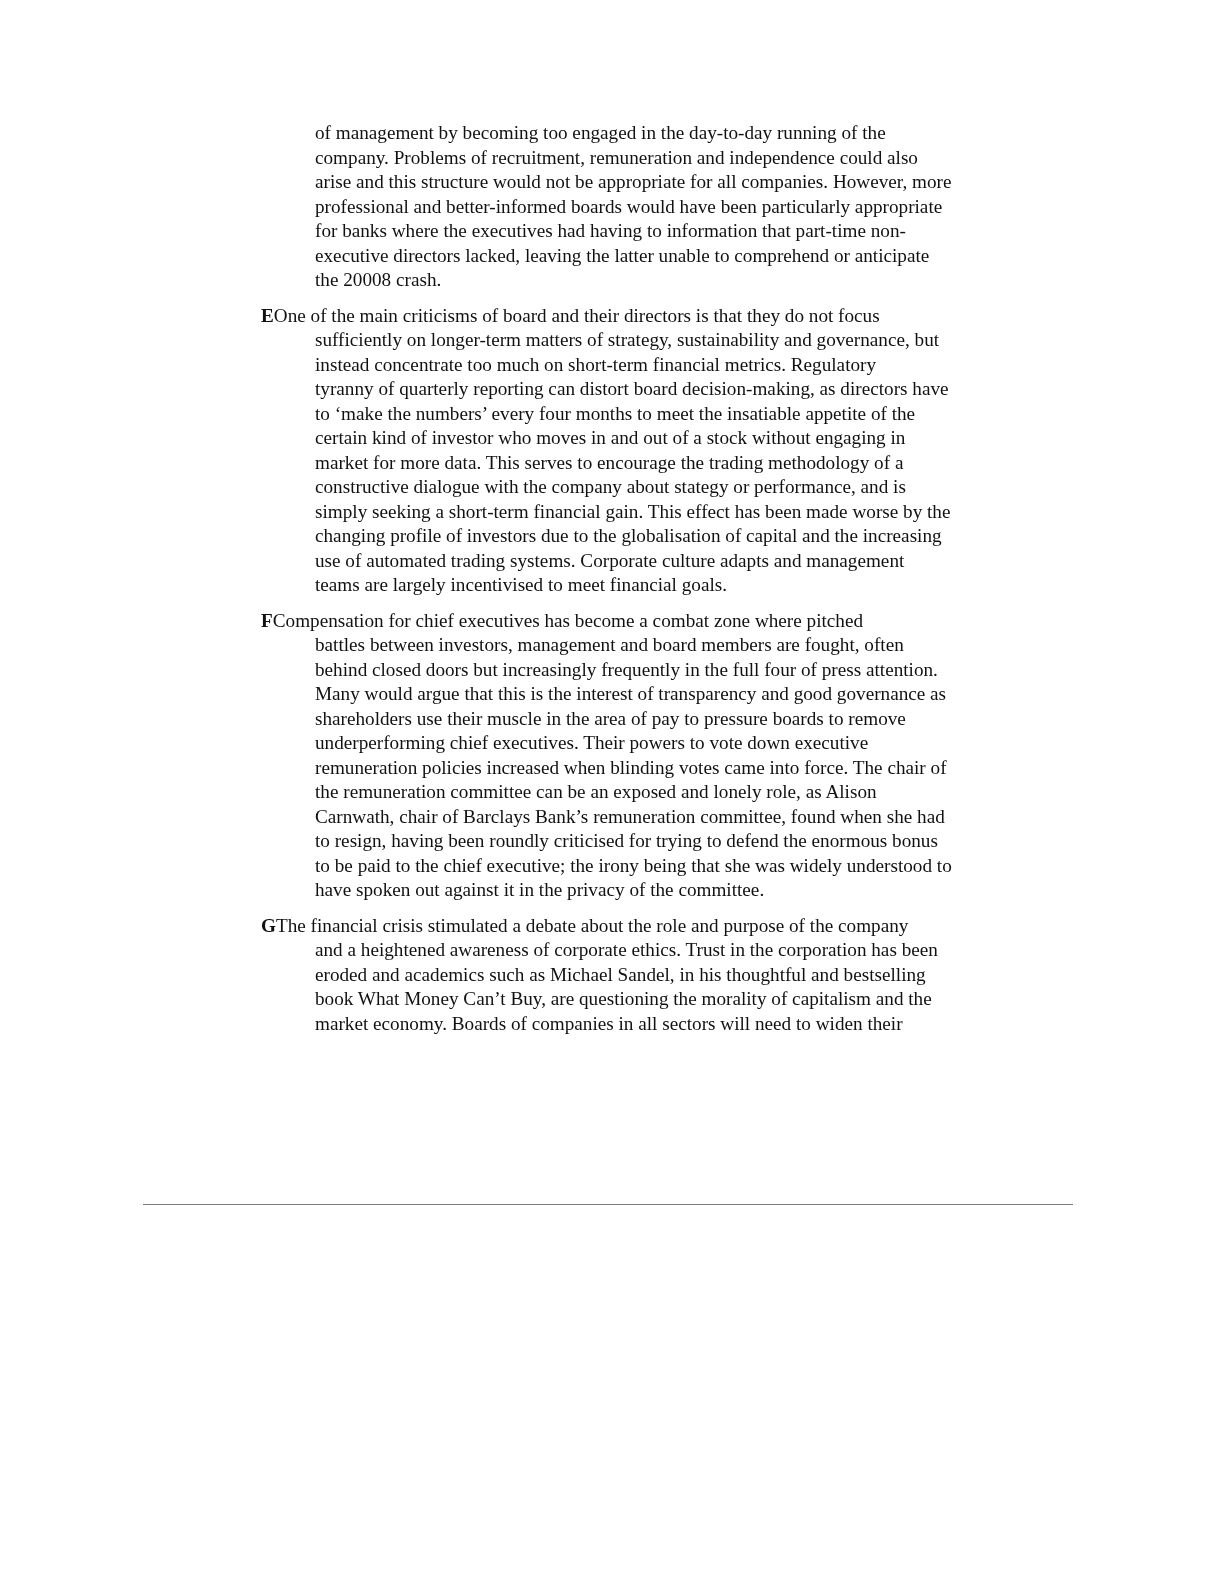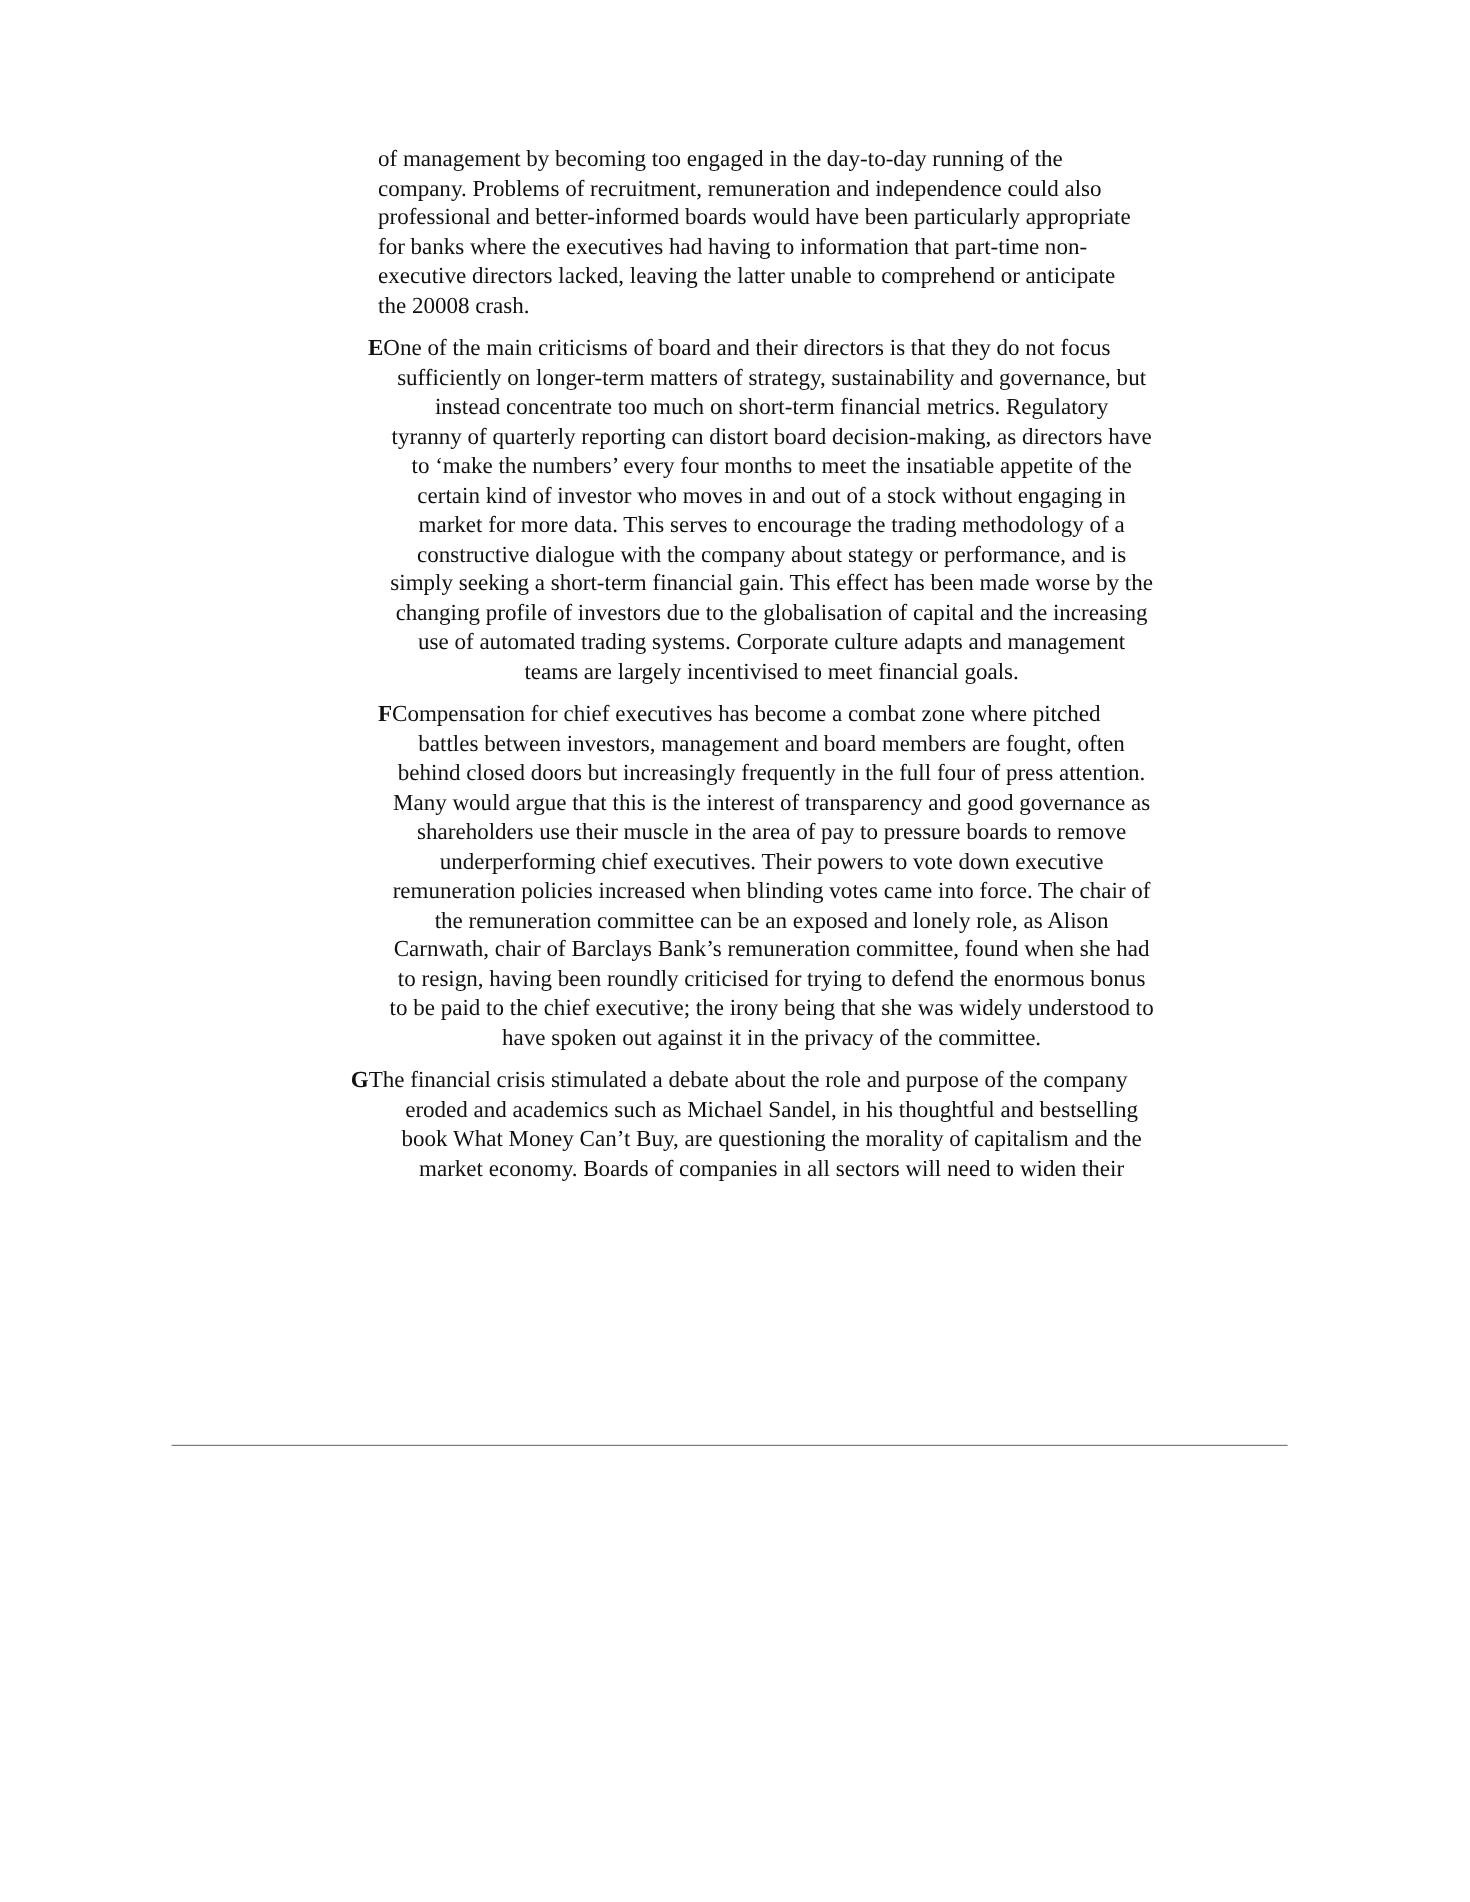--- a/index.html
+++ b/index.html
@@ -32,21 +32,20 @@
       margin: 0 0 11px 54px;
       font-size: 19.2px;
       line-height: 24.5px;
     }
     .para {
       margin: 0 0 11px 0;
       padding-left: 54px;
       text-indent: -54px;
       font-size: 19.2px;
       line-height: 24.5px;
-      text-align: center;
     }
     .letter {
       font-weight: bold;
     }
     .line {
       display: block;
       white-space: nowrap;
     }
     .para .line.first {
       text-indent: -54px;
@@ -73,20 +72,21 @@
   </style>
 </head>
 <body>
 
 <div class="page">
   <div class="content">
 
     <div class="para-cont">
       <span class="line">of management by becoming too engaged in the day-to-day running of the</span>
       <span class="line">company. Problems of recruitment, remuneration and independence could also</span>
+      <span class="line">arise and this structure would not be appropriate for all companies. However, more</span>
       <span class="line">professional and better-informed boards would have been particularly appropriate</span>
       <span class="line">for banks where the executives had having to information that part-time non-</span>
       <span class="line">executive directors lacked, leaving the latter unable to comprehend or anticipate</span>
       <span class="line">the 20008 crash.</span>
     </div>
 
     <div class="para">
       <span class="line first"><span class="letter">E</span><span>One of the main criticisms of board and their directors is that they do not focus</span></span>
       <span class="line">sufficiently on longer-term matters of strategy, sustainability and governance, but</span>
       <span class="line">instead concentrate too much on short-term financial metrics. Regulatory</span>
@@ -111,20 +111,21 @@
       <span class="line">remuneration policies increased when blinding votes came into force. The chair of</span>
       <span class="line">the remuneration committee can be an exposed and lonely role, as Alison</span>
       <span class="line">Carnwath, chair of Barclays Bank’s remuneration committee, found when she had</span>
       <span class="line">to resign, having been roundly criticised for trying to defend the enormous bonus</span>
       <span class="line">to be paid to the chief executive; the irony being that she was widely understood to</span>
       <span class="line">have spoken out against it in the privacy of the committee.</span>
     </div>
 
     <div class="para">
       <span class="line first"><span class="letter">G</span><span>The financial crisis stimulated a debate about the role and purpose of the company</span></span>
+      <span class="line">and a heightened awareness of corporate ethics. Trust in the corporation has been</span>
       <span class="line">eroded and academics such as Michael Sandel, in his thoughtful and bestselling</span>
       <span class="line">book What Money Can’t Buy, are questioning the morality of capitalism and the</span>
       <span class="line">market economy. Boards of companies in all sectors will need to widen their</span>
     </div>
 
   </div>
 
   <div class="divider"></div>
   <div class="bottom-edge"></div>
 </div>

